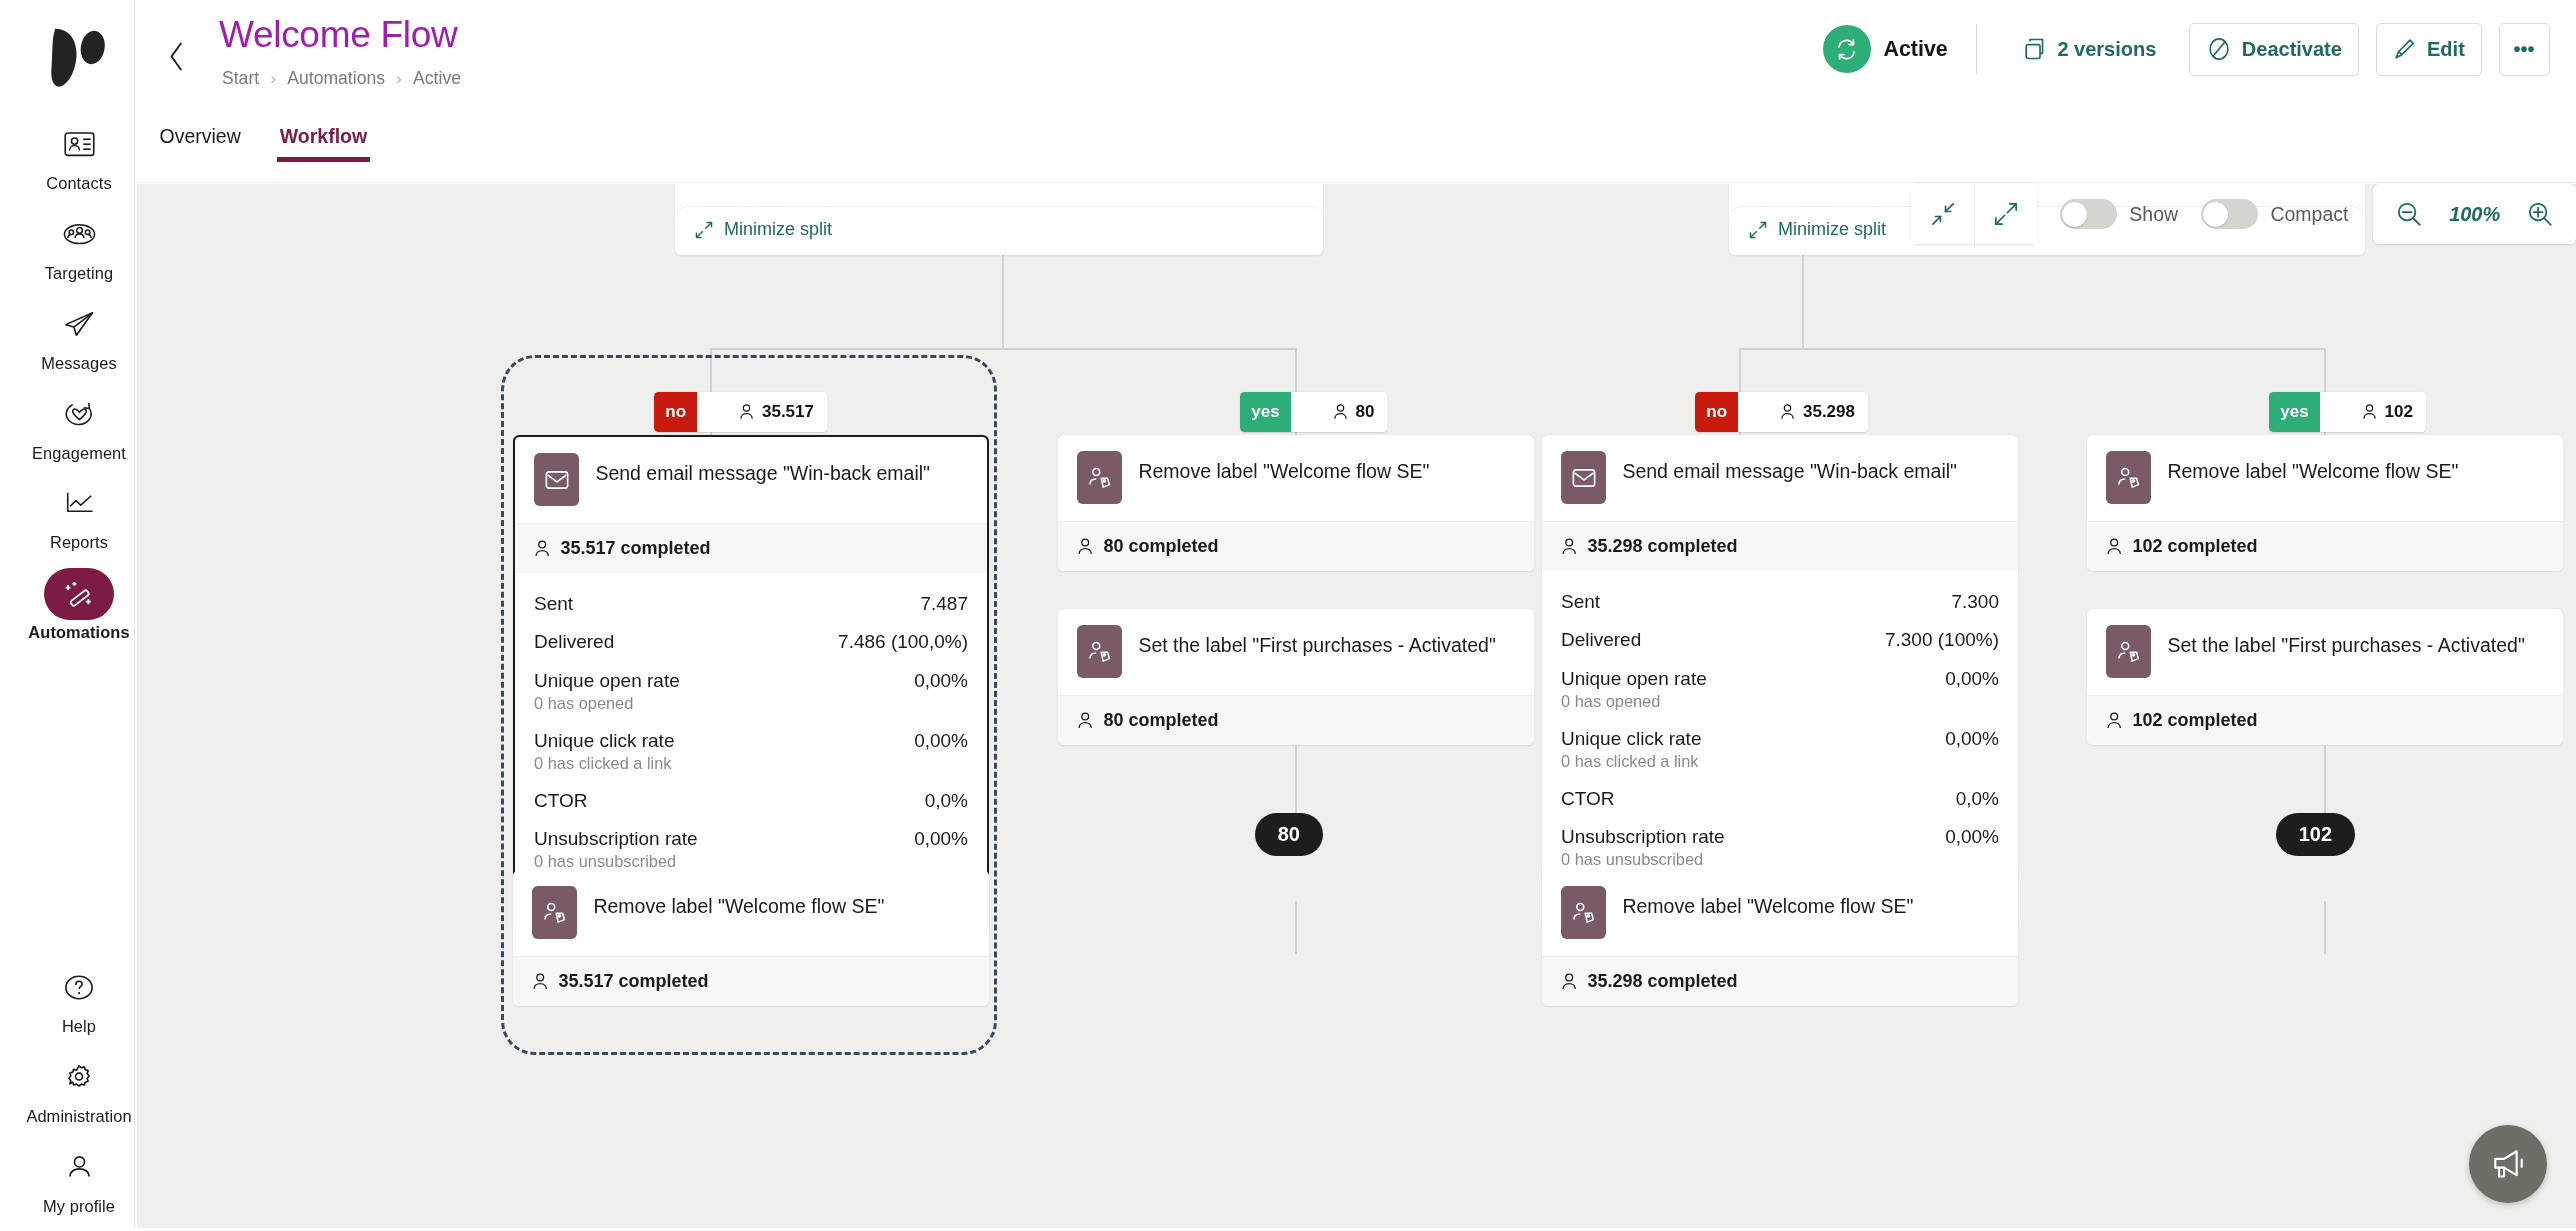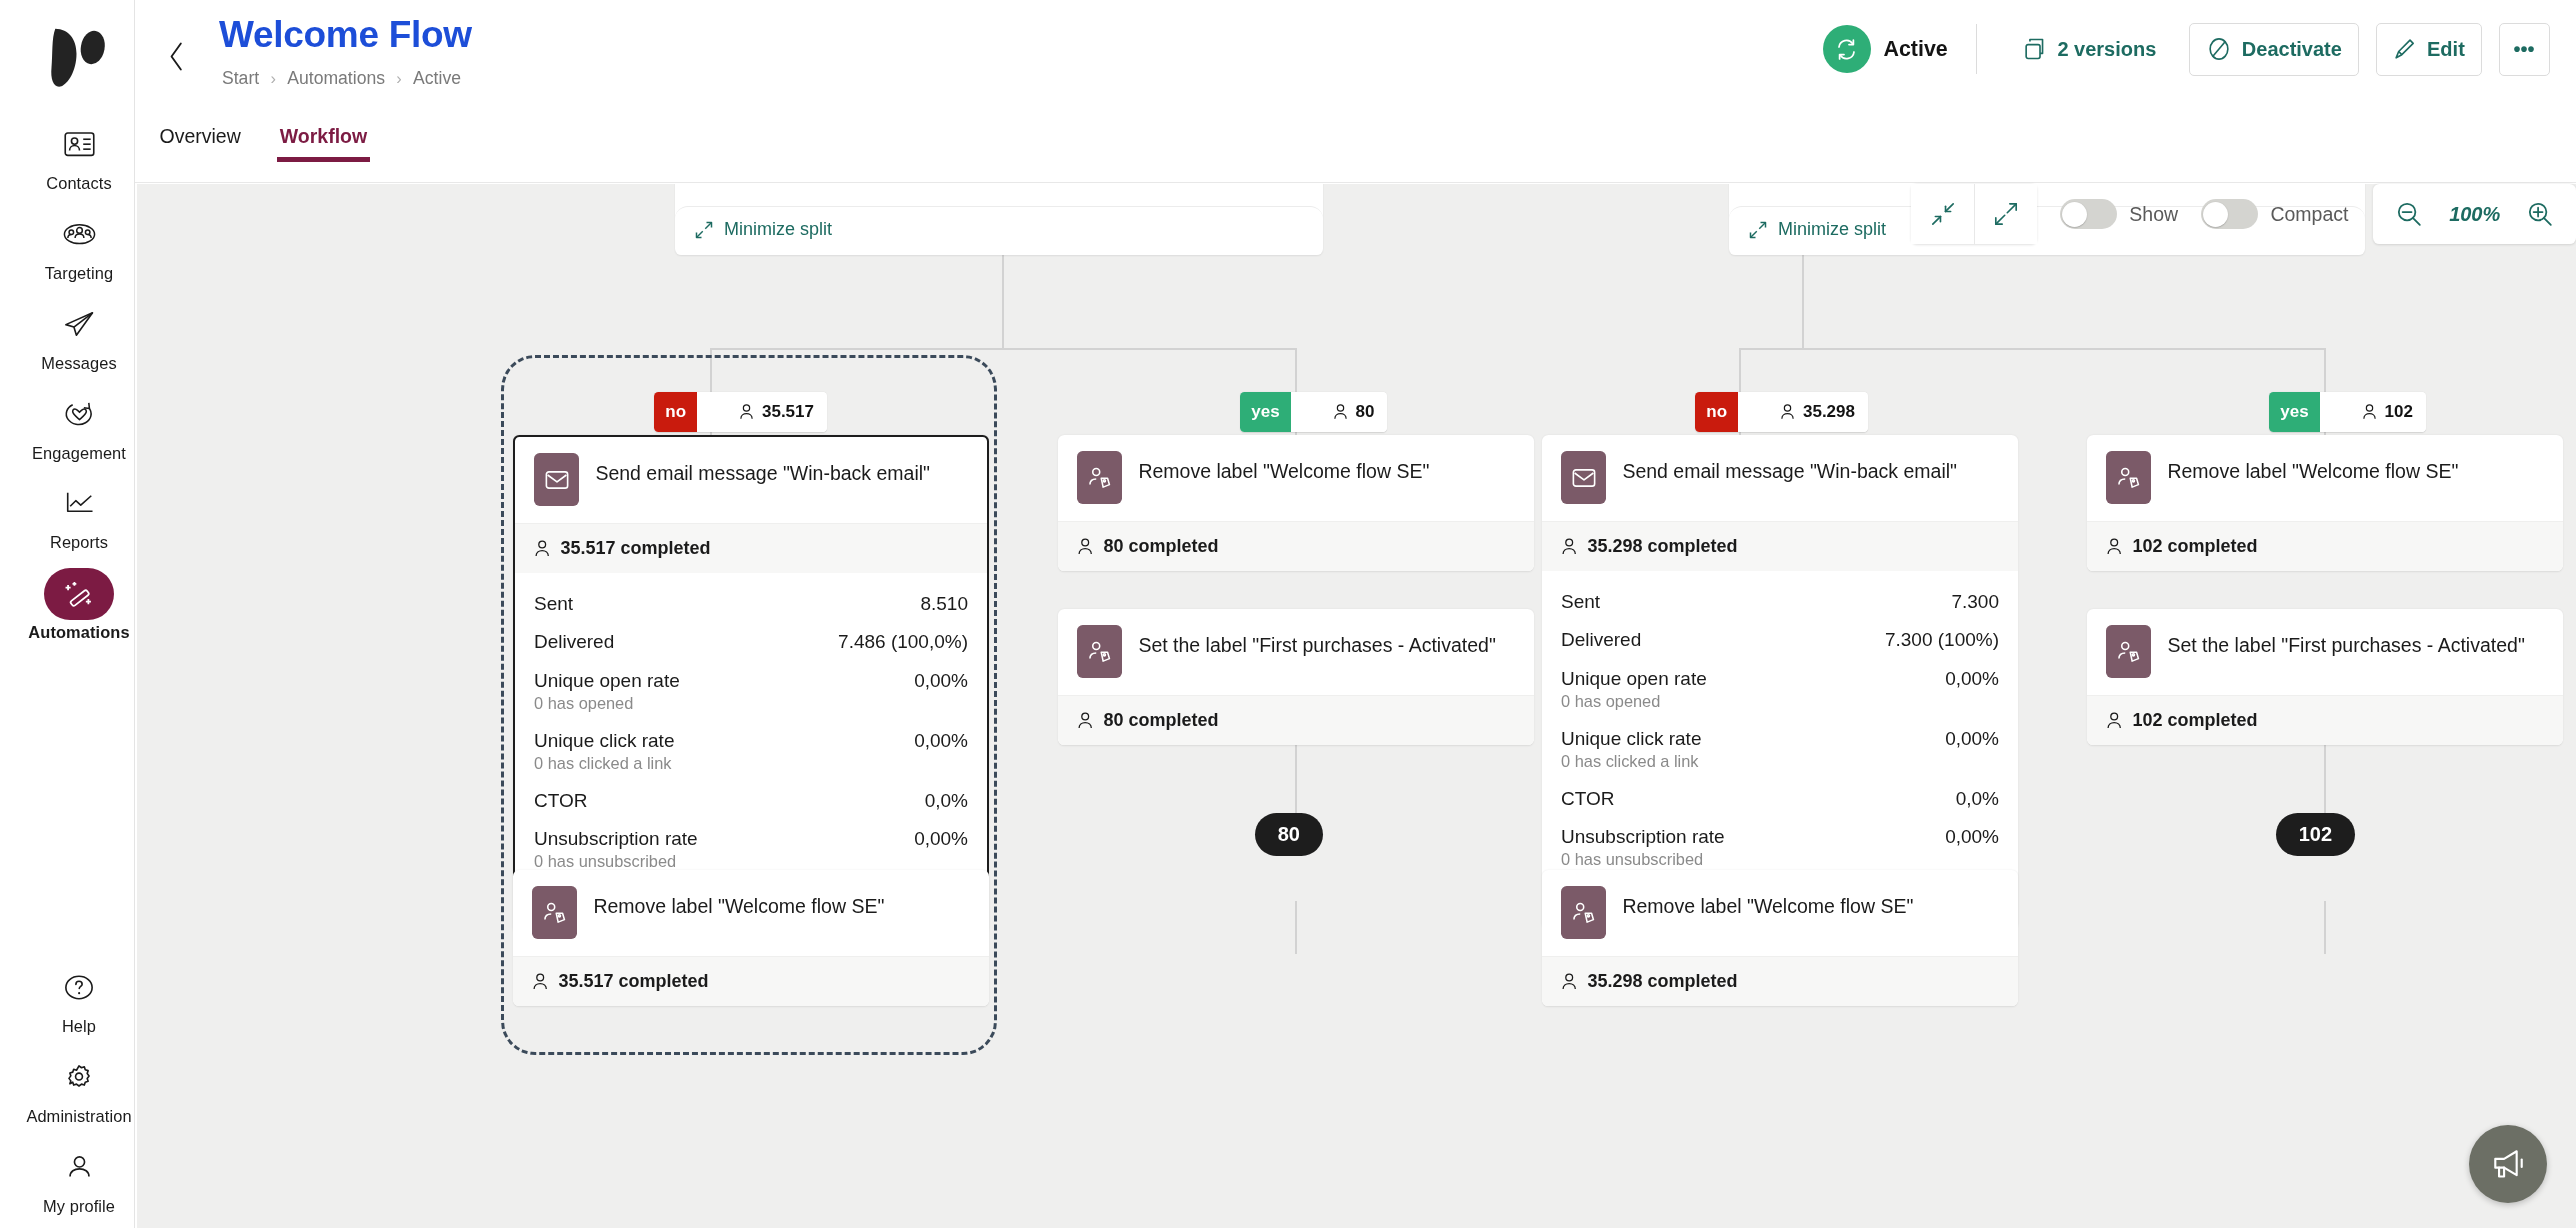--- a/index.html
+++ b/index.html
@@ -54,21 +54,21 @@
     z-index: 35;
   }
   #back-chevron {
     position: absolute; left: 22px; top: 37px;
     width: 38px; height: 38px;
     display: flex; align-items: center; justify-content: center;
     cursor: pointer;
   }
   #page-title {
     position: absolute; left: 84px; top: 14px;
-    font-size: 37px; font-weight: 700; color: #1d4ed8;
+    font-size: 37px; font-weight: 400; color: #a21caf;
     letter-spacing: -0.3px;
   }
   #breadcrumb {
     position: absolute; left: 87px; top: 68px;
     display: flex; align-items: center; gap: 11.3px;
     font-size: 17.6px; color: #7a7a7a;
   }
   #breadcrumb .crumb { cursor: pointer; }
   #breadcrumb .sep { color: #b0b0b0; font-size: 16.4px; }
 
@@ -627,21 +627,21 @@
         <svg width="16.4" height="19" viewBox="0 0 24 28" fill="none" stroke="#1b1b1b" stroke-width="1.9">
             <circle cx="12" cy="8" r="5"></circle>
             <path d="M3 25c0-5 4-8 9-8s9 3 9 8"></path>
           </svg>
       </span>
       <b>35.517 completed</b>
     </div>
     <div class="stats-block">
       <div class="stat-row">
         <span class="stat-label">Sent</span>
-        <span class="stat-value">8.510</span>
+        <span class="stat-value">7.487</span>
       </div>
       <div class="stat-row">
         <span class="stat-label">Delivered</span>
         <span class="stat-value">7.486 (100,0%)</span>
       </div>
       <div class="stat-row">
         <span class="stat-label">Unique open rate</span>
         <span class="stat-value">0,00%</span>
       </div>
       <div class="stat-sub">0 has opened</div>

